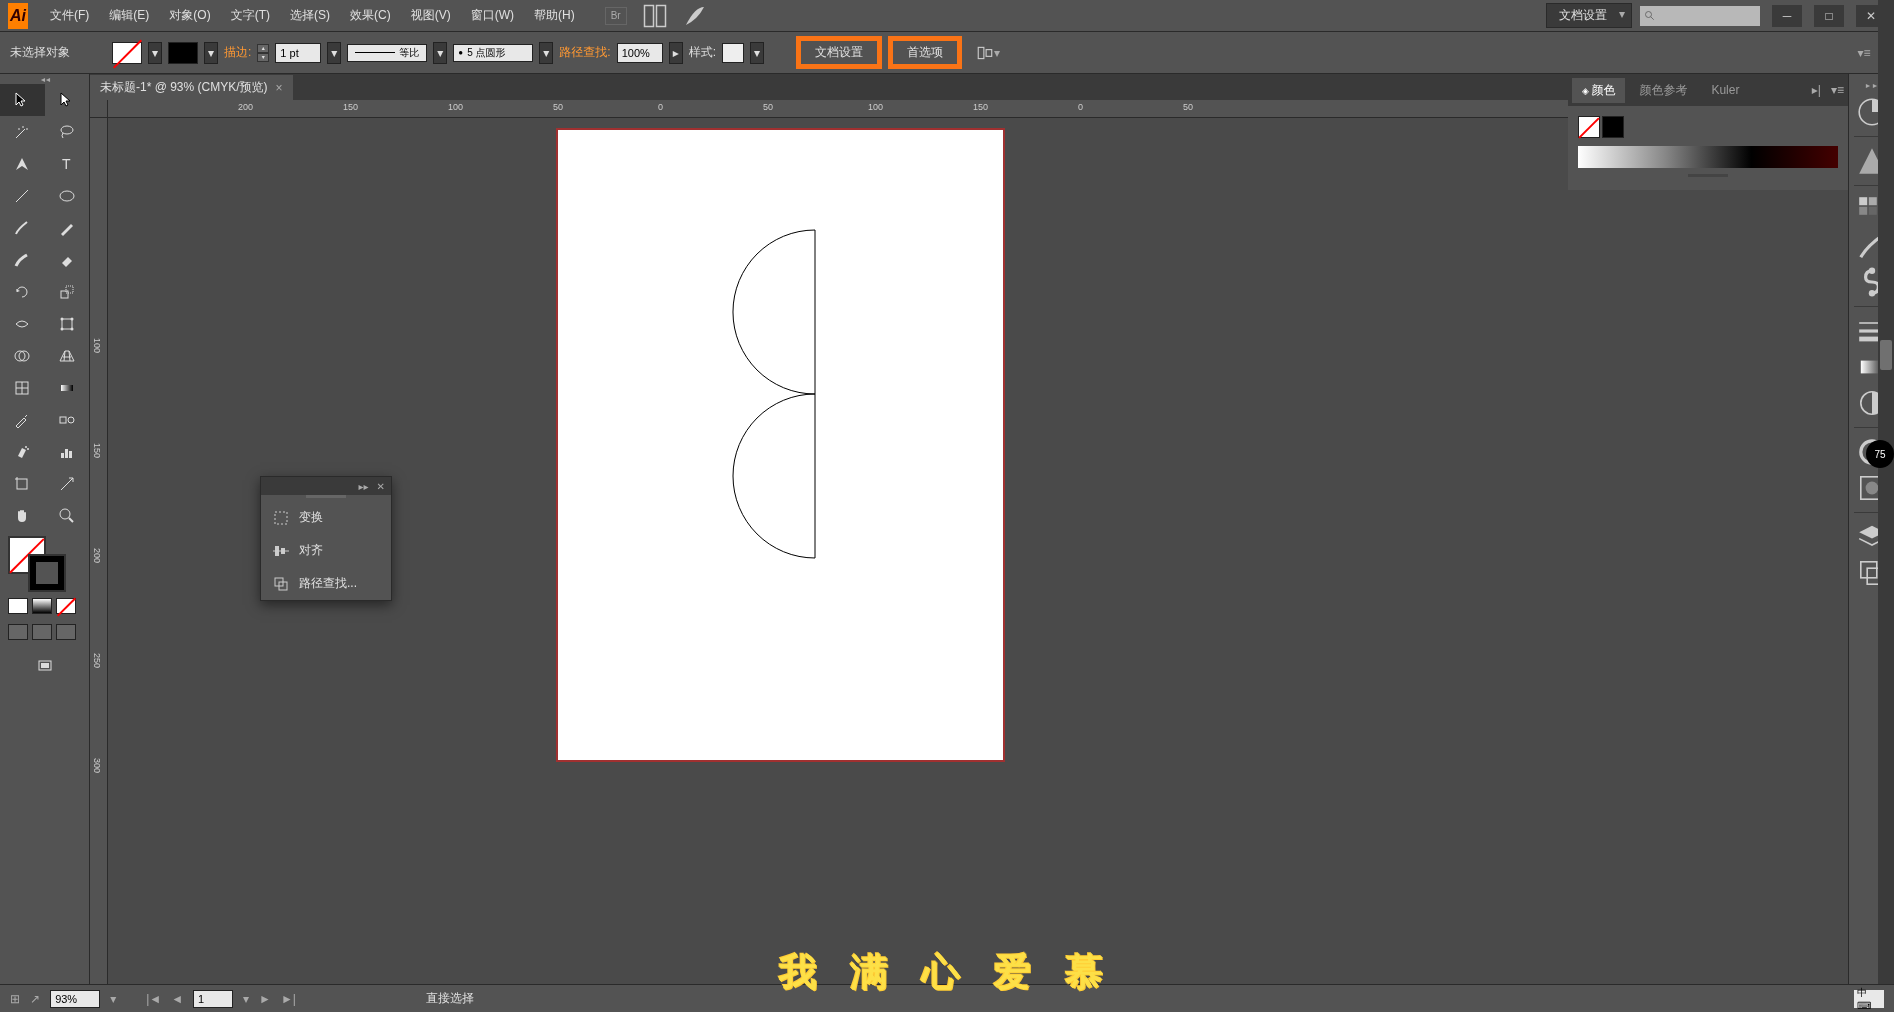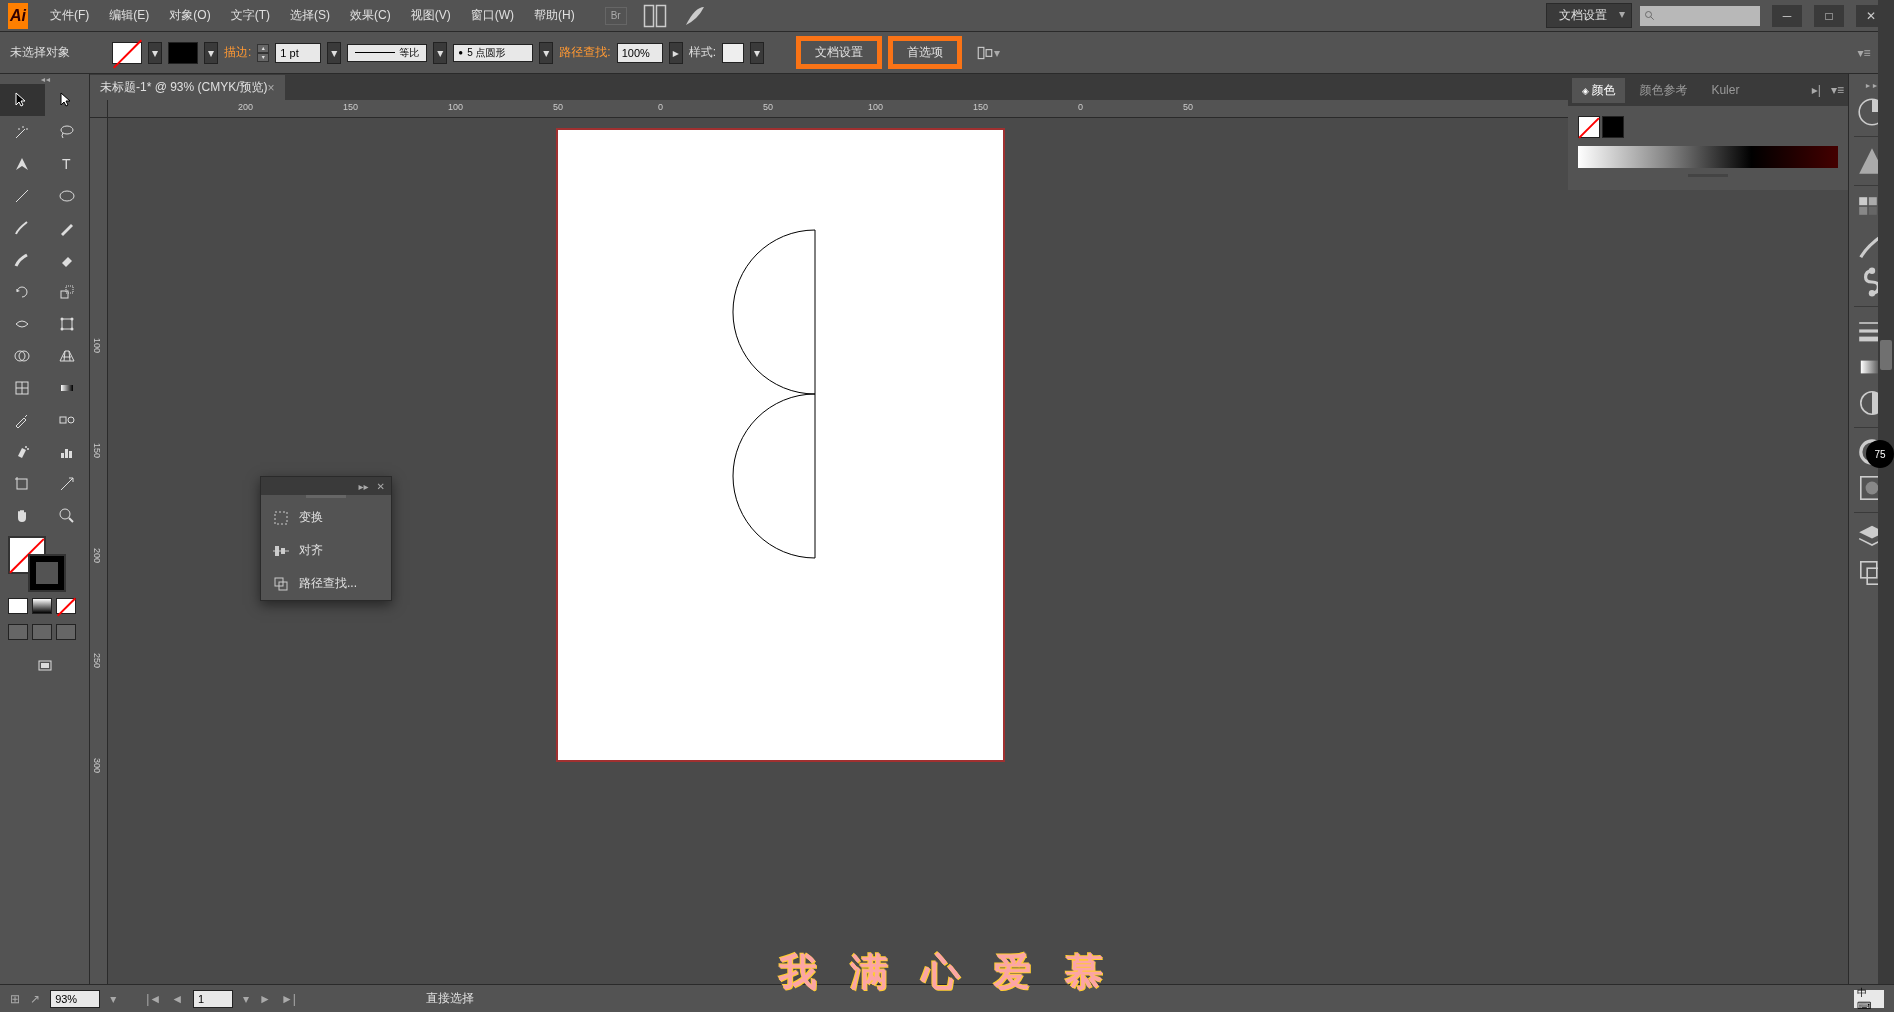--- a/index.html
+++ b/index.html
@@ -33,21 +33,21 @@
 .tool svg { width: 18px; height: 18px; }
 .tool-colors { padding: 6px; position: relative; height: 64px; }
 .fc-fill { position: absolute; width: 38px; height: 38px; background: #fff; border: 2px solid #333; top: 4px; left: 8px; }
 .fc-fill:after { content: ''; position: absolute; width: 140%; height: 2px; background: red; transform: rotate(-45deg); top: 17px; left: -7px; }
 .fc-stroke { position: absolute; width: 38px; height: 38px; background: #000; border: 2px solid #333; top: 22px; left: 28px; }
 .fc-stroke:after { content: ''; position: absolute; inset: 6px; background: #535353; }
 .small-sw { display: flex; gap: 4px; padding: 2px 8px; }
 .small-sw div { width: 20px; height: 16px; border: 1px solid #222; }
 .doc-area { flex: 1; display: flex; flex-direction: column; background: #4a4a4a; position: relative; }
 .tab-bar { height: 26px; background: #3a3a3a; display: flex; align-items: flex-end; }
-.tab { background: #535353; padding: 4px 10px; display: flex; align-items: center; gap: 0; font-size: 12px; }
+.tab { background: #535353; padding: 4px 10px; display: flex; align-items: center; gap: 8px; font-size: 12px; }
 .tab-close { color: #aaa; }
 .ruler-h { height: 18px; background: #535353; border-bottom: 1px solid #2a2a2a; position: relative; overflow: hidden; margin-left: 18px; }
 .ruler-h span { position: absolute; font-size: 9px; color: #ccc; top: 2px; }
 .canvas-wrap { flex: 1; display: flex; position: relative; }
 .ruler-v { width: 18px; background: #535353; border-right: 1px solid #2a2a2a; position: relative; overflow: hidden; }
 .ruler-v span { position: absolute; font-size: 9px; color: #ccc; left: 2px; writing-mode: vertical-lr; }
 .canvas-view { flex: 1; background: #4a4a4a; position: relative; overflow: hidden; }
 .artboard { position: absolute; background: #fff; outline: 2px solid #a03030; left: 450px; top: 12px; width: 445px; height: 630px; }
 .panels { width: 280px; background: #4a4a4a; display: flex; flex-direction: column; }
 .panel-head { background: #3a3a3a; height: 26px; display: flex; align-items: center; padding: 16px 4px; gap: 4px; }
@@ -64,21 +64,21 @@
 .dock-icon { width: 32px; height: 32px; display: flex; align-items: center; justify-content: center; color: #ccc; }
 .dock-sep { width: 80%; height: 1px; background: #3a3a3a; margin: 4px 0; }
 .status-bar { height: 28px; background: #535353; border-top: 1px solid #2a2a2a; display: flex; align-items: center; padding: 0 10px; gap: 10px; position: absolute; bottom: 0; left: 0; right: 0; }
 .sb-input { background: #e8e8e8; color: #000; border: 1px solid #222; height: 18px; padding: 0 4px; width: 50px; font-size: 11px; }
 .sb-stepper { display: flex; flex-direction: column; }
 .sb-stepper div { width: 12px; height: 9px; background: #666; border: 1px solid #333; font-size: 6px; text-align: center; line-height: 7px; }
 .float-panel { position: absolute; left: 170px; top: 402px; width: 132px; background: #535353; border: 1px solid #2a2a2a; box-shadow: 0 4px 12px rgba(0,0,0,0.5); z-index: 100; }
 .fp-head { height: 18px; background: #3a3a3a; display: flex; justify-content: flex-end; align-items: center; padding: 0 6px; gap: 8px; color: #aaa; font-size: 10px; }
 .fp-item { padding: 8px 12px; display: flex; align-items: center; gap: 10px; }
 .fp-item svg { width: 16px; height: 16px; }
-.watermark { position: absolute; bottom: 14px; left: 50%; transform: translateX(-50%); font-size: 38px; font-weight: bold; color: #fca5a5; text-shadow: 1px 1px 0 #ffcc33, -1px -1px 0 #ffcc33; letter-spacing: 12px; z-index: 50; font-family: "SimSun", serif; }
+.watermark { position: absolute; bottom: 14px; left: 50%; transform: translateX(-50%); font-size: 38px; font-weight: bold; color: #fde047; text-shadow: 1px 1px 0 #ffcc33, -1px -1px 0 #ffcc33; letter-spacing: 12px; z-index: 50; font-family: "SimSun", serif; }
 .stroke-prev { width: 80px; height: 18px; background: #e8e8e8; border: 1px solid #222; display: flex; align-items: center; justify-content: center; font-size: 10px; color: #000; }
 .stroke-prev:before { content: ''; width: 40px; height: 1px; background: #000; margin-right: 4px; }
 .brush-prev { width: 80px; height: 18px; background: #e8e8e8; border: 1px solid #222; display: flex; align-items: center; padding: 0 4px; font-size: 10px; color: #000; gap: 4px; }
 .brush-prev:before { content: '●'; font-size: 8px; color: #000; }
 .style-sw { width: 22px; height: 20px; background: #eee; border: 1px solid #222; }
 .scroll-v { position: absolute; right: 0; top: 0; bottom: 0; width: 16px; background: #3a3a3a; }
 .scroll-thumb { position: absolute; left: 2px; right: 2px; top: 340px; height: 30px; background: #707070; border-radius: 2px; }
 .badge { position: absolute; right: 0; top: 440px; width: 28px; height: 28px; border-radius: 50%; background: #000000; color: #fff; display: flex; align-items: center; justify-content: center; font-size: 10px; }
 .ruler-corner { width: 18px; height: 18px; position: absolute; top: 26px; left: 0; background: #535353; border-right: 1px solid #2a2a2a; border-bottom: 1px solid #2a2a2a; }
 </style>

